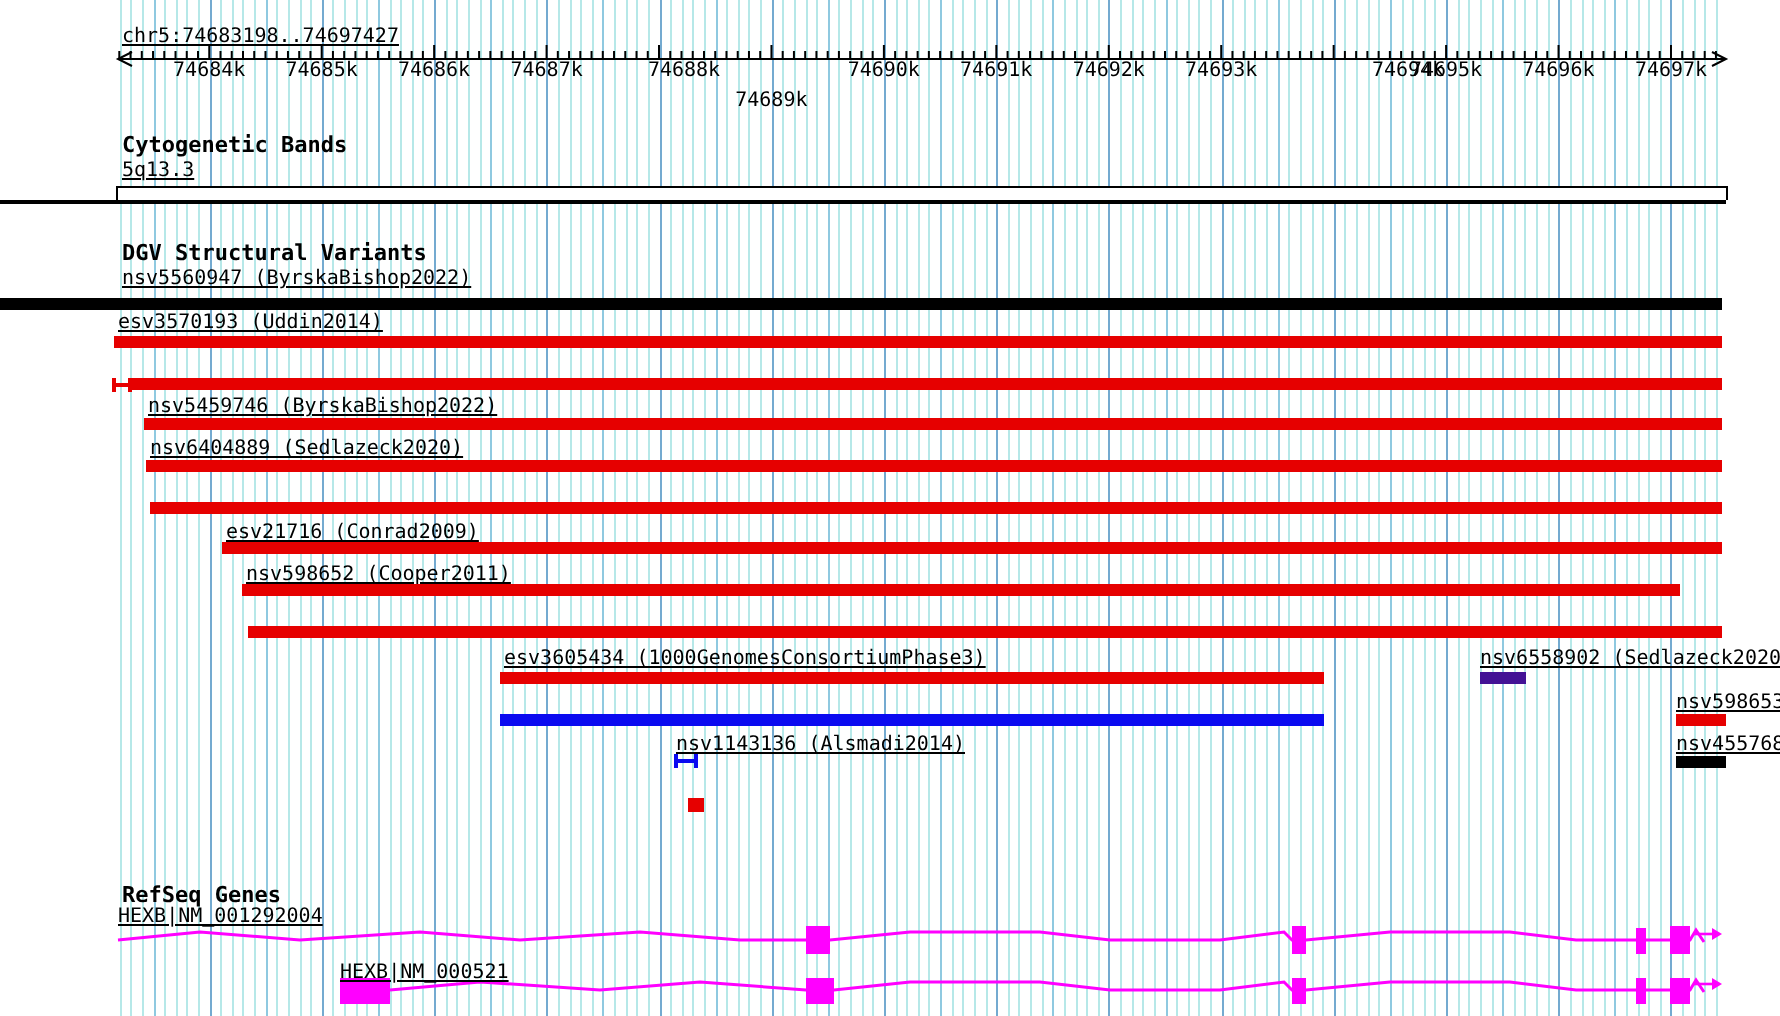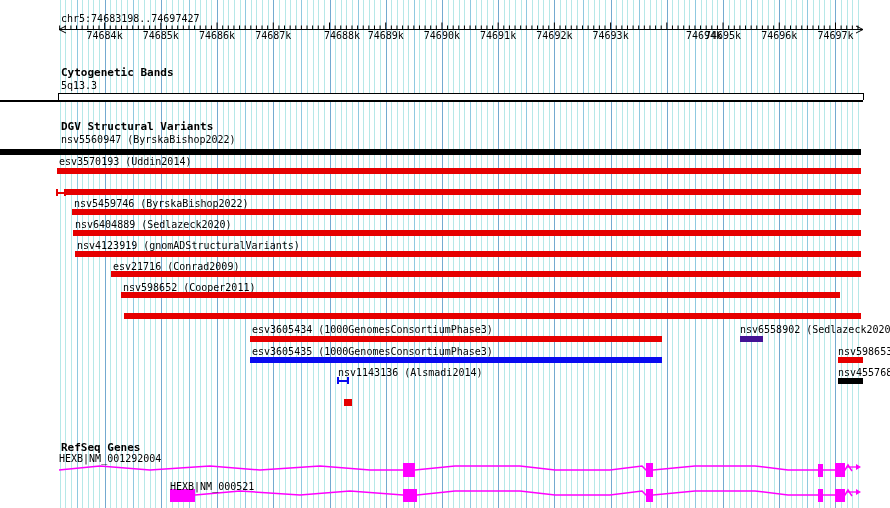--- a/index.html
+++ b/index.html
@@ -2,21 +2,21 @@
 <html><head>
 <meta charset="utf-8">
 <style>
   html,body{margin:0;padding:0;background:#fff;}
   #screen{
     position:relative;width:890px;height:508px;overflow:hidden;background:#ffffff;
     font-family:"DejaVu Sans Mono",monospace;color:#000;
   }
   .layer{position:absolute;left:0;top:0;width:890px;height:508px;}
   .stripe{position:absolute;top:0;width:1px;height:508px;}
-  .lbl{position:absolute;font-size:10px;line-height:10px;white-space:pre;}
+  .lbl{position:absolute;font-size:10px;line-height:10px;white-space:pre;text-decoration:underline;}
   .hdr{position:absolute;font-size:11px;line-height:11px;font-weight:bold;white-space:pre;}
   .tick-label{position:absolute;font-size:10px;line-height:10px;transform:translateX(-50%);white-space:pre;}
   .vbar{position:absolute;height:6px;}
   .hbeam{position:absolute;}
   .sq{position:absolute;}
   #cytoband-box{
     position:absolute;left:58px;top:93px;width:804px;height:6px;background:#ffffff;
     border-top:1.5px solid #000;border-left:1px solid #000;border-right:1px solid #000;
   }
   #cytoband-rule{position:absolute;left:0;top:100px;width:863px;height:1.5px;background:#000;}
@@ -323,21 +323,21 @@
     </svg>
 
   <div class="lbl" style="left:61px;top:14px;">chr5:74683198..74697427</div>
 
   <div class="layer" id="tick-labels-layer">
       <div class="tick-label" style="left: 104.6px; top: 31px;">74684k</div>
       <div class="tick-label" style="left: 160.8px; top: 31px; text-align: right;">74685k</div>
       <div class="tick-label" style="left: 217px; top: 31px;">74686k</div>
       <div class="tick-label" style="left: 273.3px; top: 31px;">74687k</div>
       <div class="tick-label" style="left: 342px; top: 31px;">74688k</div>
-      <div class="tick-label" style="left: 385.7px; top: 31px;">74689k</div>
+      <div class="tick-label" style="left: 385.7px; top: 46px;">74689k</div>
       <div class="tick-label" style="left: 441.9px; top: 31px;">74690k</div>
       <div class="tick-label" style="left: 498.1px; top: 31px;">74691k</div>
       <div class="tick-label" style="left: 554.4px; top: 31px;">74692k</div>
       <div class="tick-label" style="left: 610.6px; top: 31px;">74693k</div>
       <div class="tick-label" style="left: 704px; top: 31px;">74694k</div>
       <div class="tick-label" style="left: 723px; top: 31px;">74695k</div>
       <div class="tick-label" style="left: 779.2px; top: 31px;">74696k</div>
       <div class="tick-label" style="left: 835.5px; top: 31px;">74697k</div>
     </div>
 
@@ -351,32 +351,30 @@
       <div class="lbl" style="left: 61px; top: 135px;">nsv5560947 (ByrskaBishop2022)</div>
       <div class="vbar" style="left: 0px; top: 149px; width: 861px; background: rgb(0, 0, 0);"></div>
       <div class="lbl" style="left: 59px; top: 157px;">esv3570193 (Uddin2014)</div>
       <div class="vbar" style="left: 57px; top: 168px; width: 804px; background: rgb(230, 0, 0);"></div>
       <div class="vbar" style="left: 64px; top: 189px; width: 797px; background: rgb(230, 0, 0);"></div>
       <div class="hbeam" style="left: 56px; top: 189px; width: 6px; height: 7px; border-left: 2px solid rgb(230, 0, 0); border-right: 2px solid rgb(230, 0, 0); background: linear-gradient(transparent 2.5px, rgb(230, 0, 0) 2.5px, rgb(230, 0, 0) 4.5px, transparent 4.5px);"></div>
       <div class="lbl" style="left: 74px; top: 199px;">nsv5459746 (ByrskaBishop2022)</div>
       <div class="vbar" style="left: 72px; top: 209px; width: 789px; background: rgb(230, 0, 0);"></div>
       <div class="lbl" style="left: 75px; top: 220px;">nsv6404889 (Sedlazeck2020)</div>
       <div class="vbar" style="left: 73px; top: 230px; width: 788px; background: rgb(230, 0, 0);"></div>
-      <div class="lbl" style="left: 77px; top: 241px;">nsv4123919 (gnomADStructuralVariants)</div>
       <div class="vbar" style="left: 75px; top: 251px; width: 786px; background: rgb(230, 0, 0);"></div>
       <div class="lbl" style="left: 113px; top: 262px;">esv21716 (Conrad2009)</div>
       <div class="vbar" style="left: 111px; top: 271px; width: 750px; background: rgb(230, 0, 0);"></div>
       <div class="lbl" style="left: 123px; top: 283px;">nsv598652 (Cooper2011)</div>
       <div class="vbar" style="left: 121px; top: 292px; width: 719px; background: rgb(230, 0, 0);"></div>
       <div class="vbar" style="left: 124px; top: 313px; width: 737px; background: rgb(230, 0, 0);"></div>
       <div class="lbl" style="left: 252px; top: 325px;">esv3605434 (1000GenomesConsortiumPhase3)</div>
       <div class="vbar" style="left: 250px; top: 336px; width: 412px; background: rgb(230, 0, 0);"></div>
       <div class="lbl" style="left: 740px; top: 325px;">nsv6558902 (Sedlazeck2020</div>
       <div class="vbar" style="left: 740px; top: 336px; width: 23px; background: rgb(67, 18, 149);"></div>
-      <div class="lbl" style="left: 252px; top: 347px;">esv3605435 (1000GenomesConsortiumPhase3)</div>
       <div class="vbar" style="left: 250px; top: 357px; width: 412px; background: rgb(10, 10, 240);"></div>
       <div class="lbl" style="left: 838px; top: 347px;">nsv598653</div>
       <div class="vbar" style="left: 838px; top: 357px; width: 25px; background: rgb(230, 0, 0);"></div>
       <div class="lbl" style="left: 338px; top: 368px;">nsv1143136 (Alsmadi2014)</div>
       <div class="hbeam" style="left: 337px; top: 377px; width: 8px; height: 7px; border-left: 2px solid rgb(10, 10, 240); border-right: 2px solid rgb(10, 10, 240); background: linear-gradient(transparent 2.5px, rgb(10, 10, 240) 2.5px, rgb(10, 10, 240) 4.5px, transparent 4.5px);"></div>
       <div class="lbl" style="left: 838px; top: 368px;">nsv455768</div>
       <div class="vbar" style="left: 838px; top: 378px; width: 25px; background: rgb(0, 0, 0);"></div>
       <div class="sq" style="left: 344px; top: 399px; width: 8px; height: 7px; background: rgb(230, 0, 0);"></div>
     </div>
 

